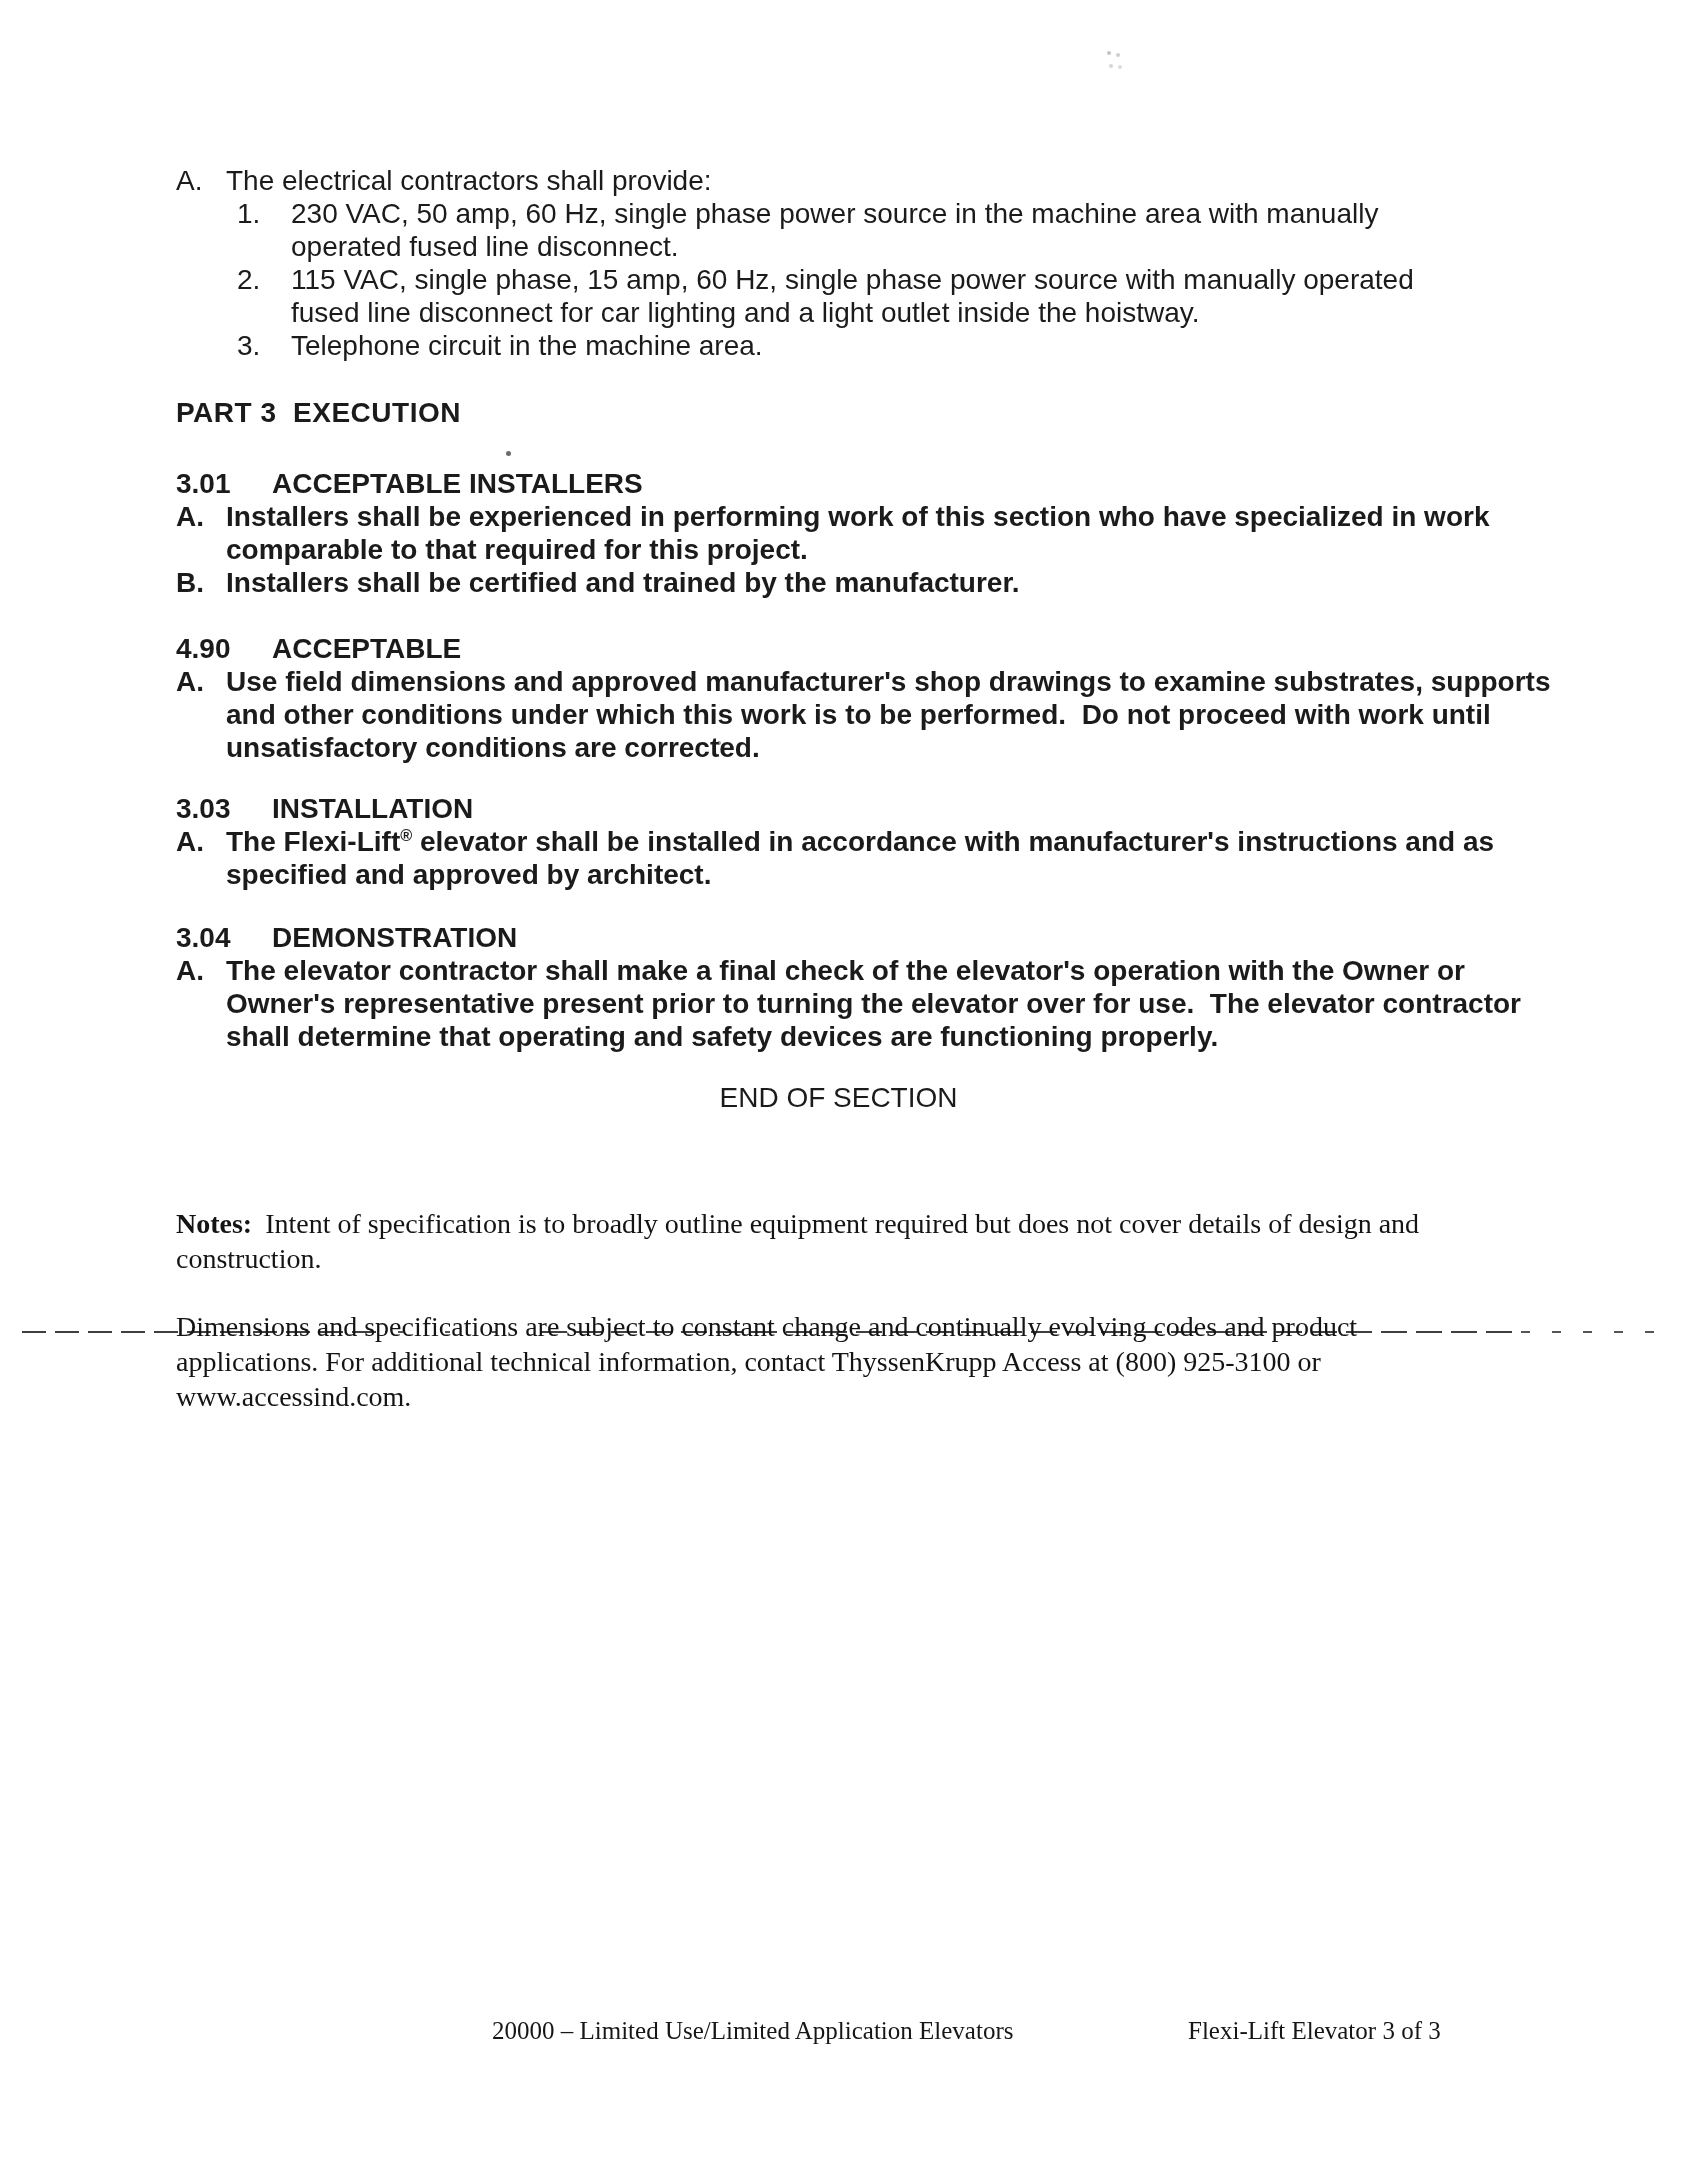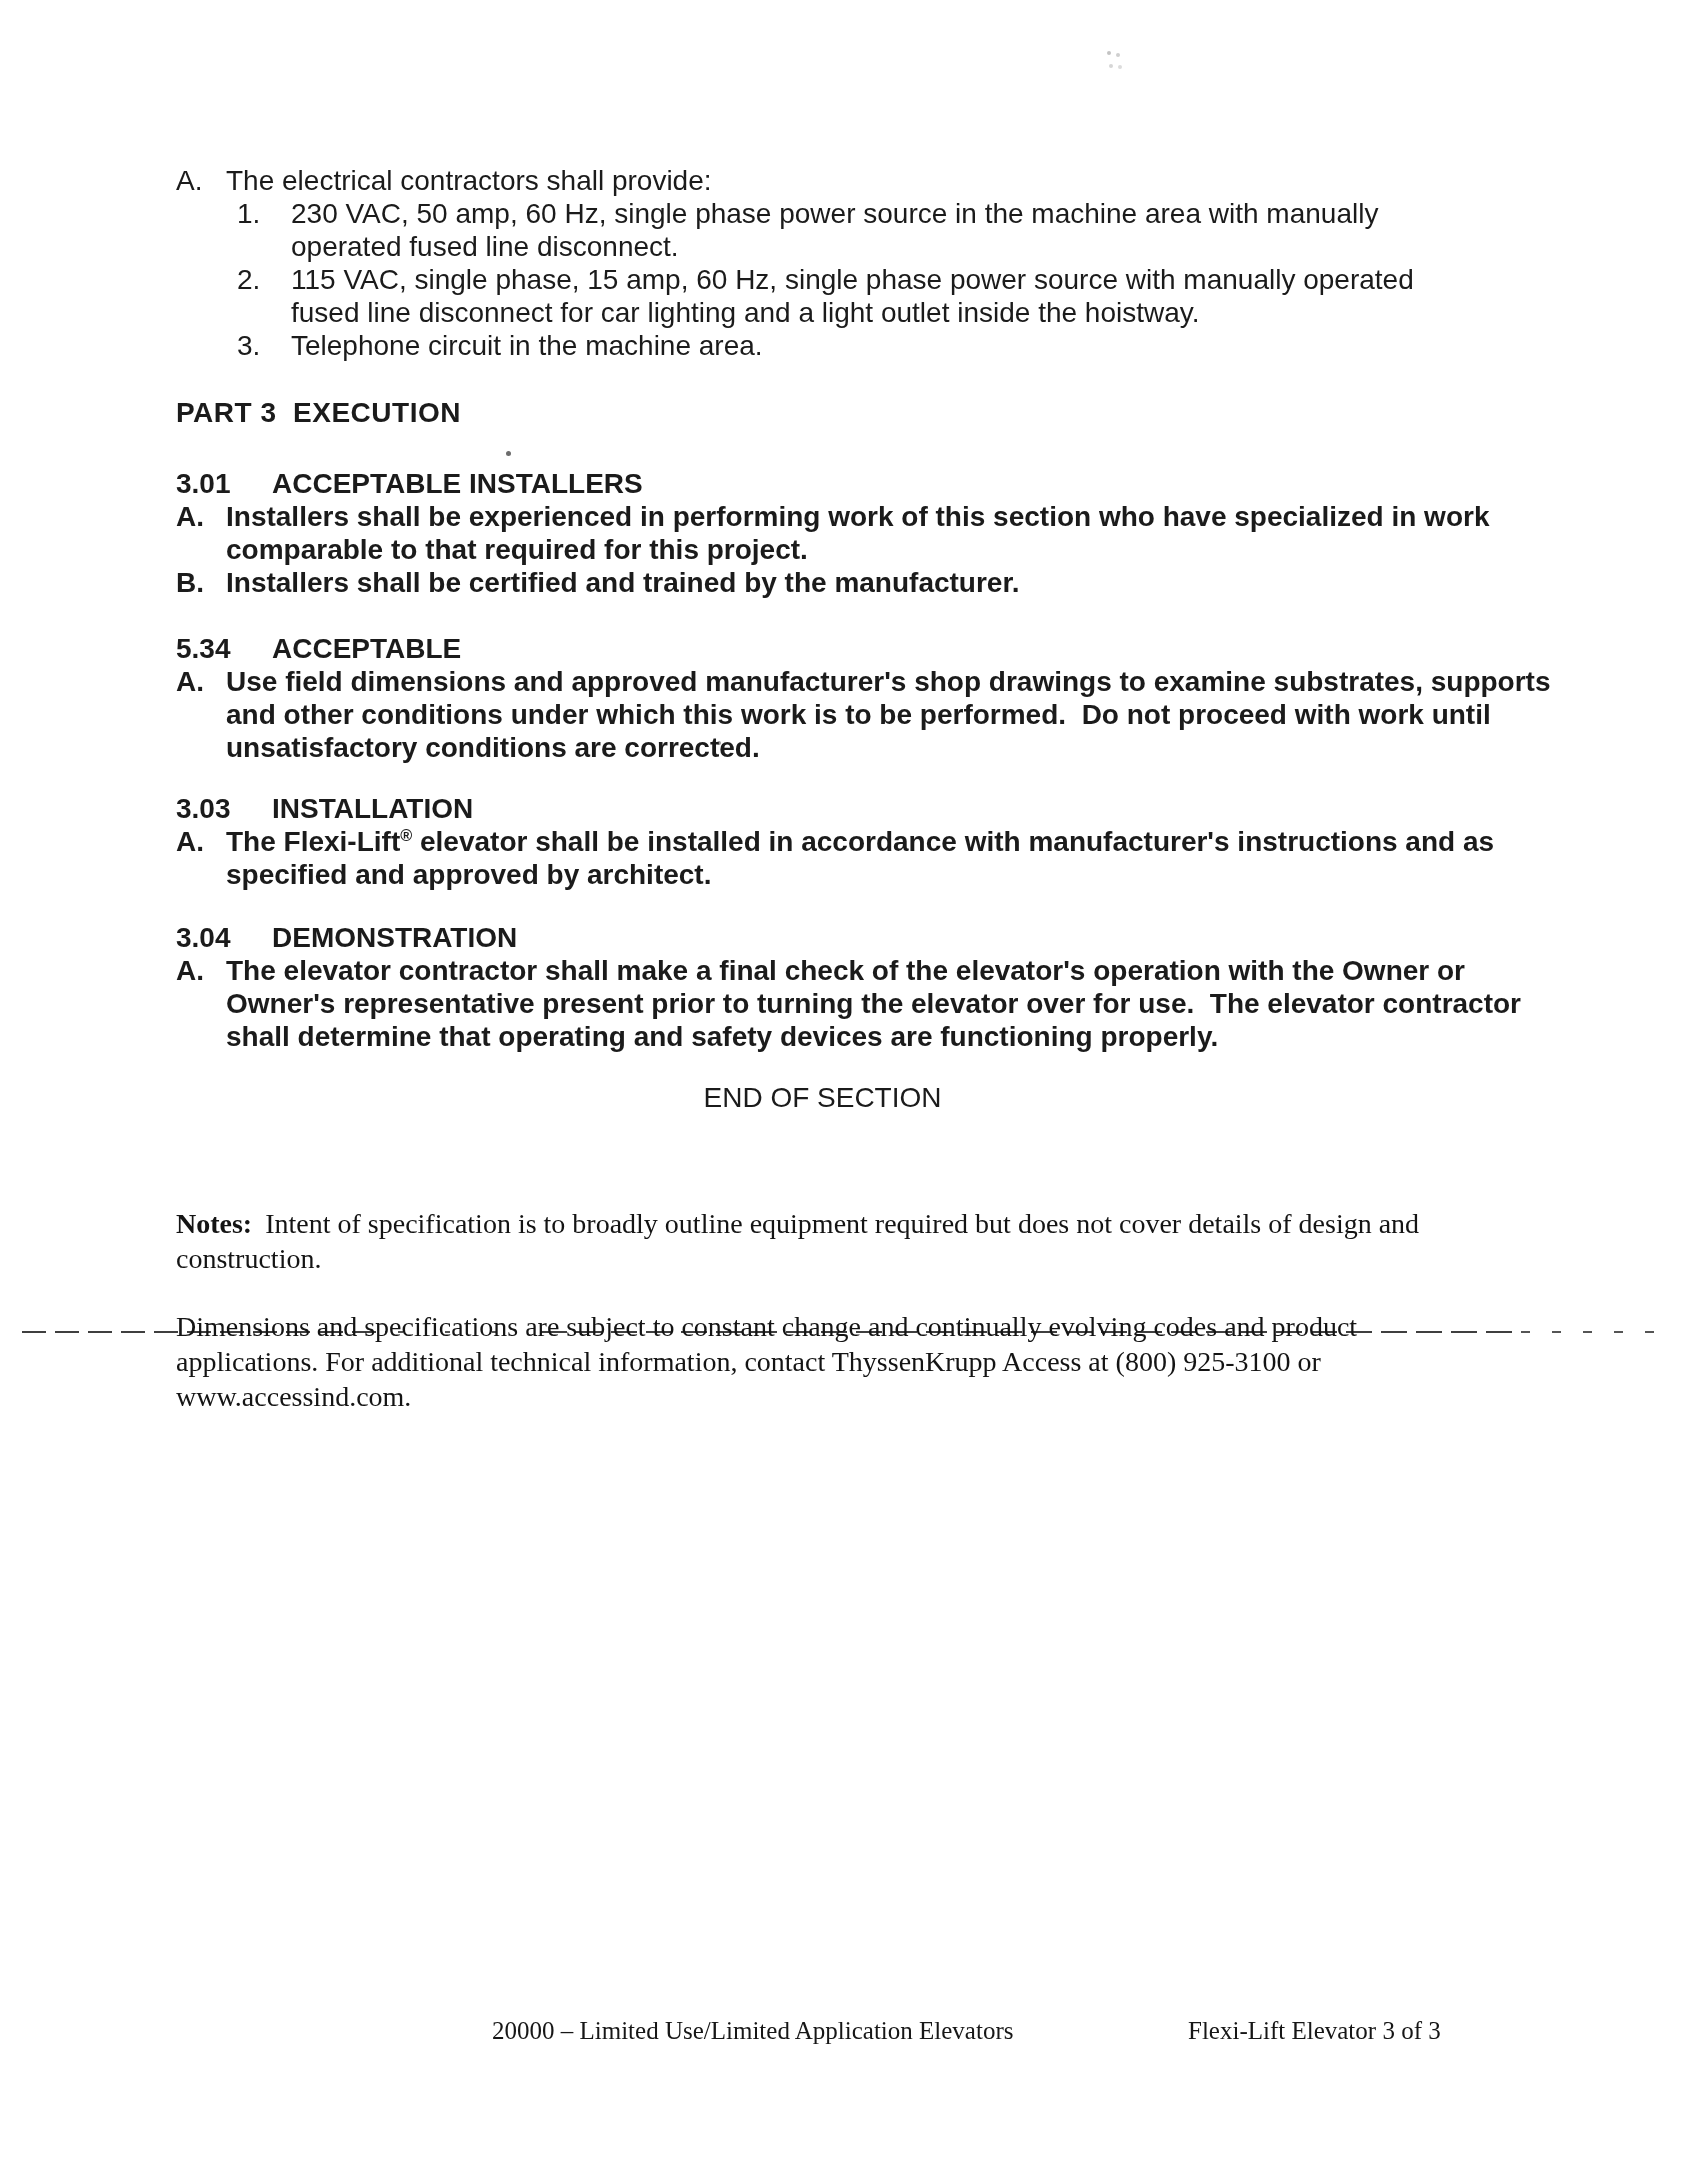--- a/index.html
+++ b/index.html
@@ -52,20 +52,21 @@
   sup { font-size: 0.58em; line-height: 0; vertical-align: super; }
 
   #end-of-section {
     position: absolute;
     top: 1081px;
     left: 0;
     width: 1645px;
     text-align: center;
     font-size: 28px;
     line-height: 33px;
+    padding-left: 16px;
   }
 
   
   .serif-block {
     position: absolute;
     left: 176px;
     font-family: "Liberation Serif", serif;
     font-size: 28px;
     line-height: 35px;
     color: #141414;
@@ -157,21 +158,21 @@
           <span class="txt">Installers shall be experienced in performing work of this section who have specialized in work
 comparable to that required for this project.</span>
         </div>
         <div class="item">
           <span class="lbl">B.</span>
           <span class="txt">Installers shall be certified and trained by the manufacturer.</span>
         </div>
       </div>
       <div class="section">
         <div class="sec-head">
-          <span class="sec-num">5.34</span>
+          <span class="sec-num">4.90</span>
           <span>ACCEPTABLE</span>
         </div>
         <div class="item">
           <span class="lbl">A.</span>
           <span class="txt">Use field dimensions and approved manufacturer's shop drawings to examine substrates, supports
 and other conditions under which this work is to be performed.  Do not proceed with work until
 unsatisfactory conditions are corrected.</span>
         </div>
       </div>
       <div class="section">

